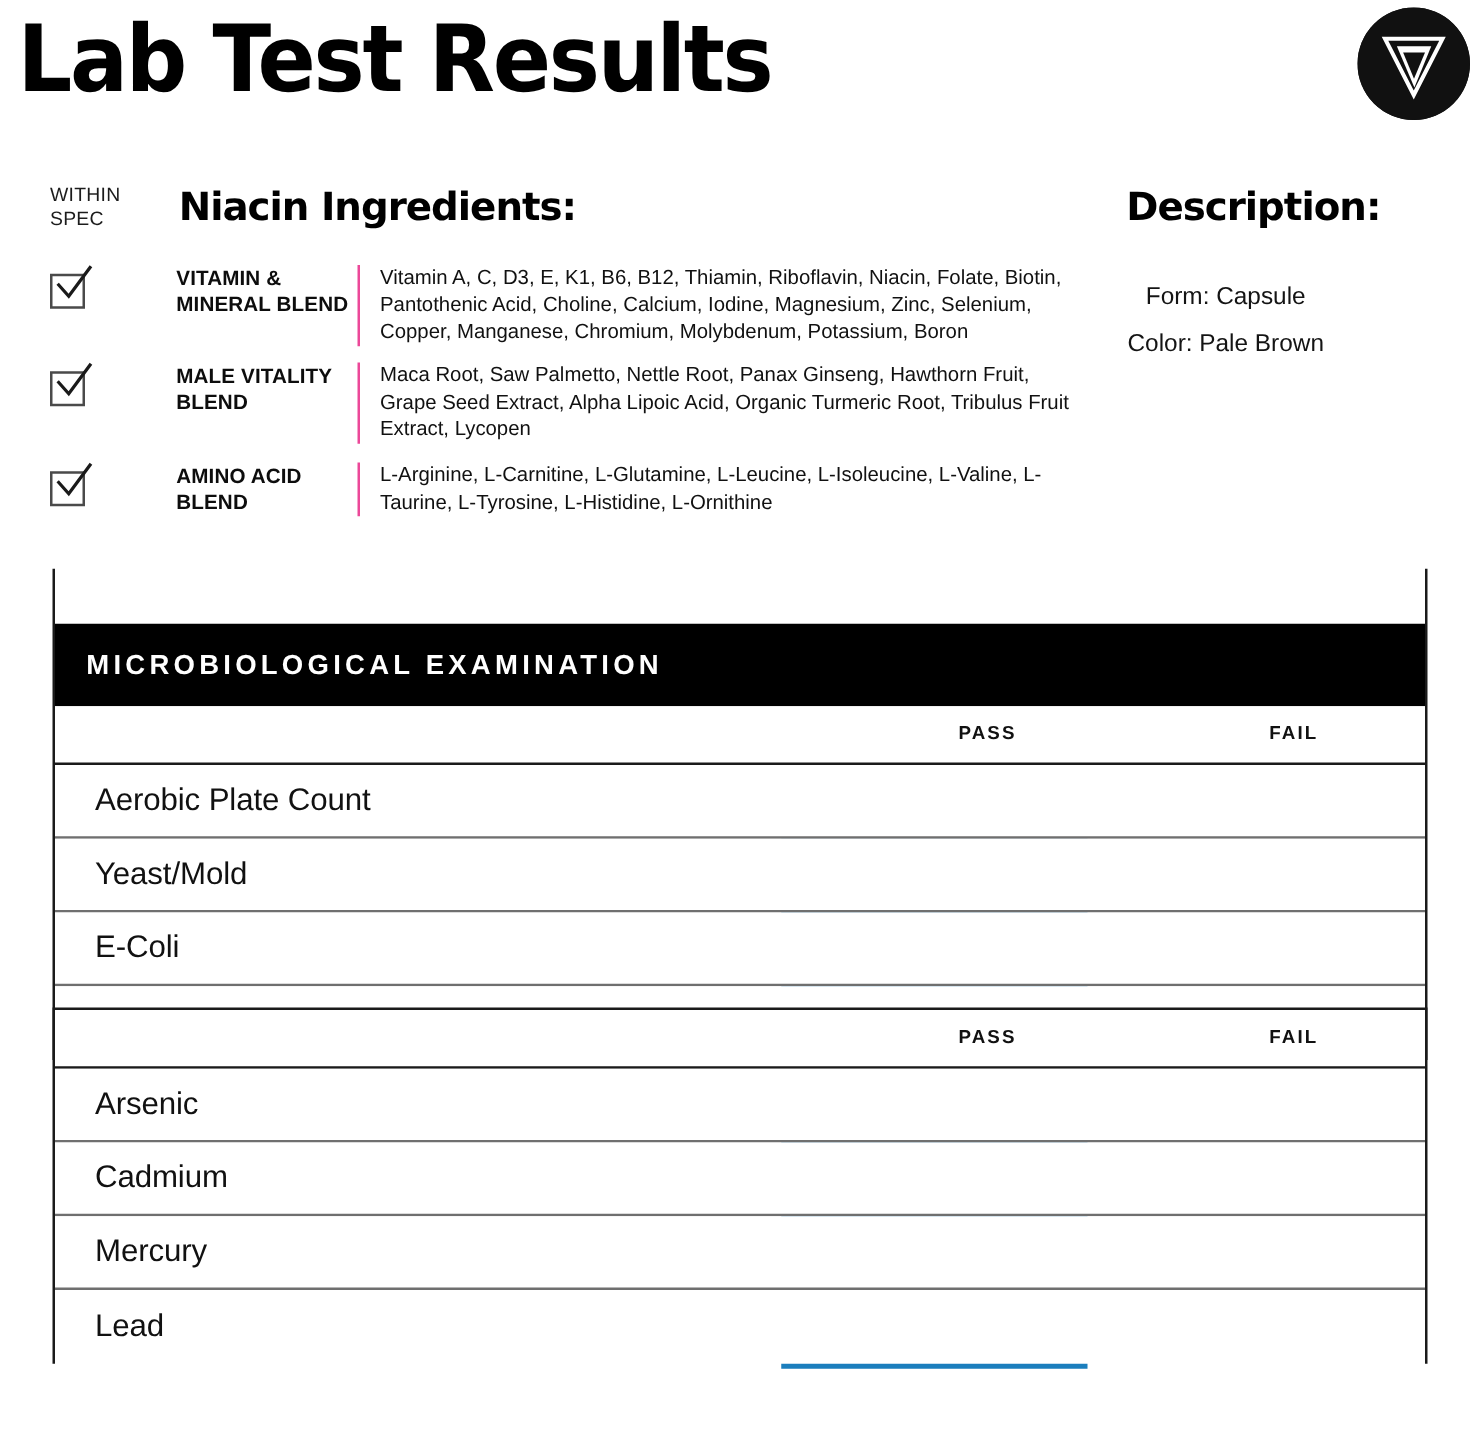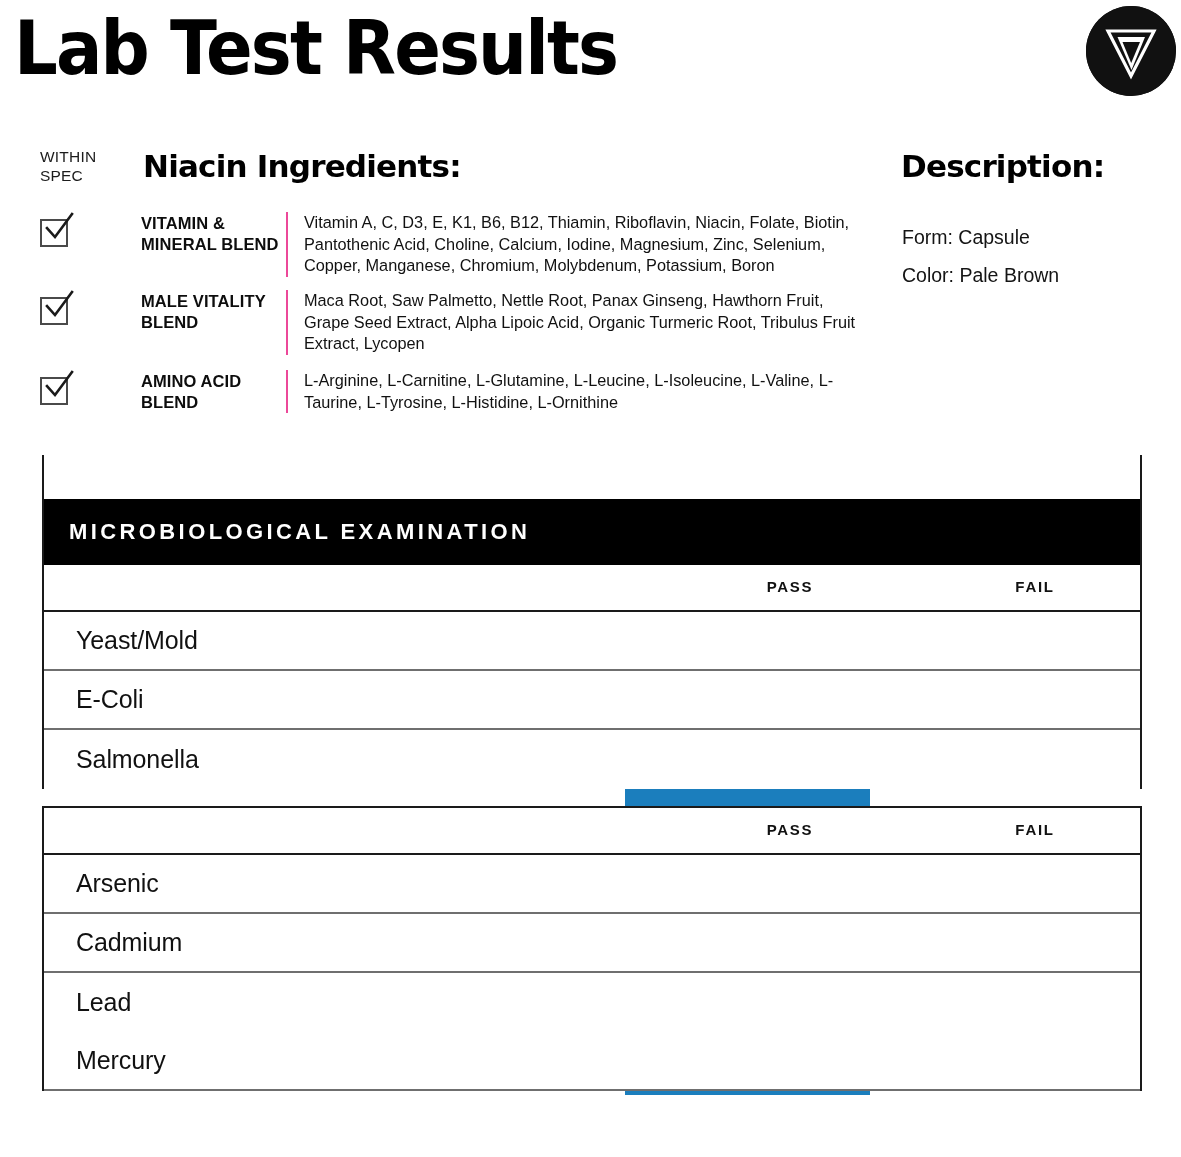--- a/index.html
+++ b/index.html
@@ -78,20 +78,21 @@
   .section-head.active { left: 143px; top: 148px; }
   .section-head.descr  { left: 901px; top: 148px; }
 
   .desc-lines {
     position: absolute;
     left: 902px;
     top: 218px;
     font-size: 19.5px;
     line-height: 38px;
     color: #141414;
+    text-align: center;
   }
 
   
   .ing-rows {
     position: absolute;
     left: 40px;
     top: 212px;
     width: 830px;
   }
   .ing-row {
@@ -341,20 +342,23 @@
             </svg>
         </div>
         <div class="tick" style="top:177px;">
           <svg viewBox="0 0 40 40" aria-hidden="true">
               <path d="M8 21 L16 29 L33 8" fill="none" stroke="#ffffff" stroke-width="2.4" stroke-linecap="round" stroke-linejoin="round"></path>
             </svg>
         </div>
       </div>
 
       <div class="drow">
+        <div class="label">Aerobic Plate Count</div>
+      </div>
+      <div class="drow">
         <div class="label">Yeast/Mold</div>
       </div>
       <div class="drow">
         <div class="label">E-Coli</div>
       </div>
       <div class="drow last">
         <div class="label">Salmonella</div>
       </div>
 
     </div>
@@ -391,25 +395,25 @@
             </svg>
         </div>
       </div>
 
       <div class="drow">
         <div class="label">Arsenic</div>
       </div>
       <div class="drow">
         <div class="label">Cadmium</div>
       </div>
+      <div class="drow">
+        <div class="label">Mercury</div>
+      </div>
       <div class="drow last">
         <div class="label">Lead</div>
       </div>
-      <div class="drow">
-        <div class="label">Mercury</div>
-      </div>
 
     </div>
   </div>
 
   <div class="tbl-bottom-rule" style="top:806px;"></div>
 
 </div>
 
 </body></html>

